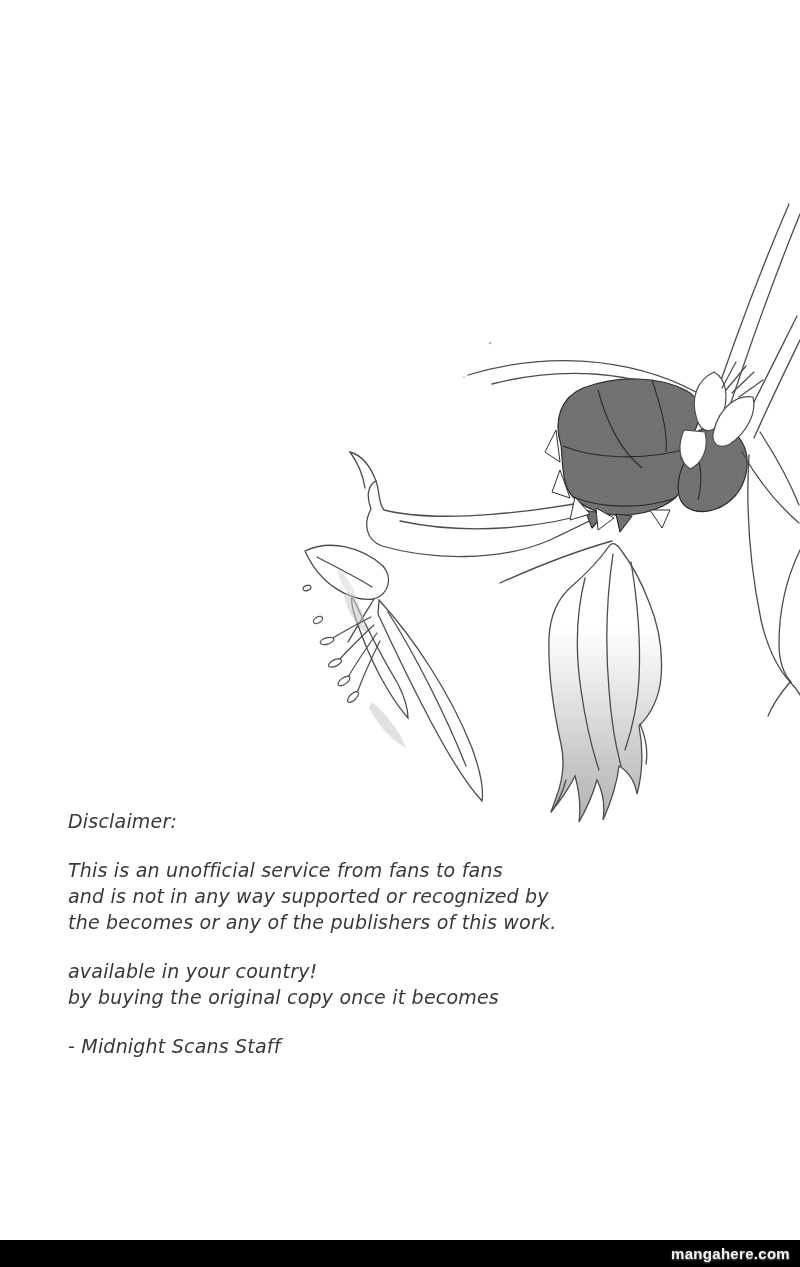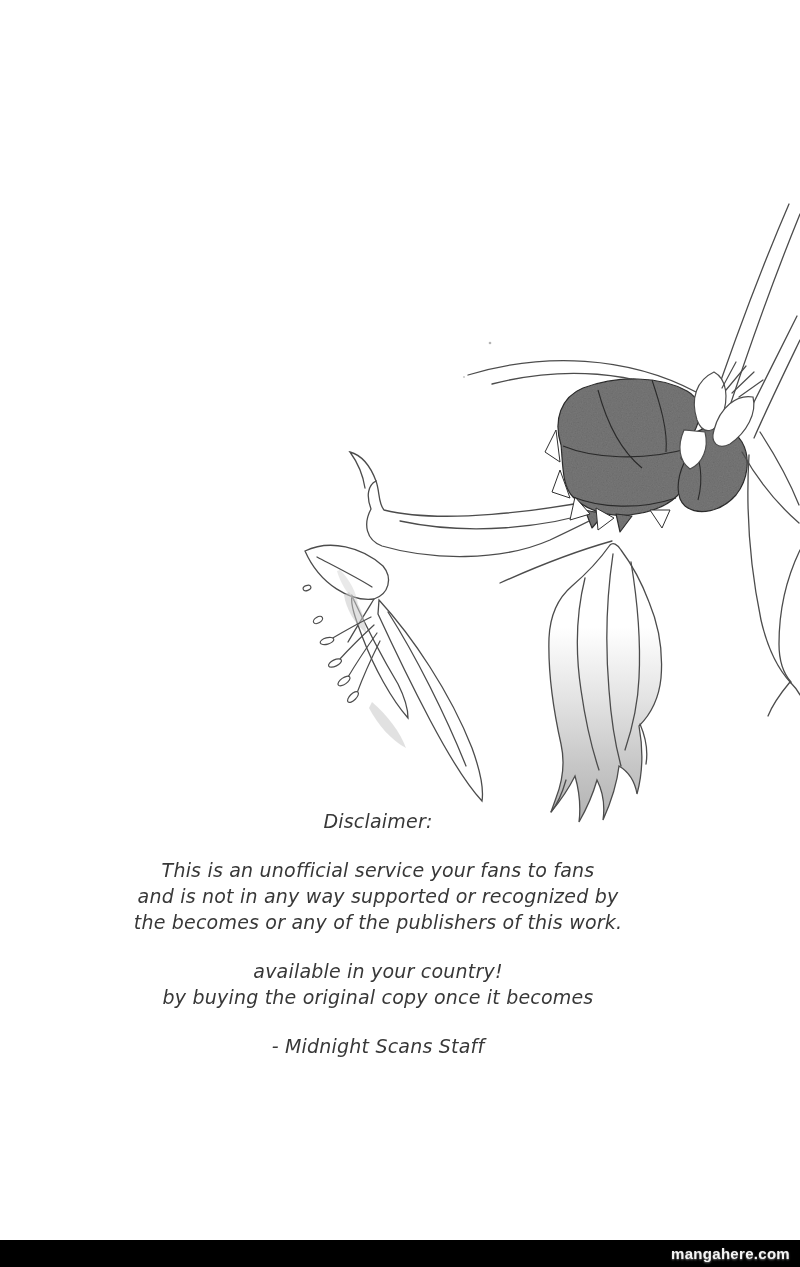--- a/index.html
+++ b/index.html
@@ -15,21 +15,21 @@
   .disclaimer-block {
     position:absolute; left:68px; top:808px; width:620px;
     font-family:"DejaVu Sans", sans-serif;
     font-style:italic;
     font-size:19px;
     line-height:26px;
     letter-spacing:0.2px;
     color:#383838;
   }
   .disclaimer-block .gap { height:23px; }
-  .t-line { white-space:nowrap;text-align:center; }
+  .t-line { white-space:nowrap; }
   .footer-bar {
     position:absolute; left:0; bottom:0; width:800px; height:27px;
     background:#000000;
     display:flex; align-items:center; justify-content:flex-end;
     box-sizing:border-box; padding-right:10px;padding-left:12px;
   }
   .watermark {
     font-family:"Liberation Sans", sans-serif;
     font-weight:bold;
     font-size:15px;
@@ -163,21 +163,21 @@
       <path d="M749,455 C746,505 749,562 761,620 C767,646 777,668 791,683"></path>
       <path d="M800,550 C787,577 779,610 779,644 C779,661 783,673 791,682"></path>
       <path d="M791,683 C795,687 798,691 800,695"></path>
       <path d="M790,682 C780,694 772,706 768,716"></path>
     </g>
   </svg>
 
   <div class="disclaimer-block">
     <div class="t-line">Disclaimer:</div>
     <div class="gap"></div>
-    <div class="t-line">This is an unofficial service your fans to fans</div>
+    <div class="t-line">This is an unofficial service from fans to fans</div>
     <div class="t-line">and is not in any way supported or recognized by</div>
     <div class="t-line">the becomes or any of the publishers of this work.</div>
     <div class="gap"></div>
     <div class="t-line">available in your country!</div>
     <div class="t-line">by buying the original copy once it becomes</div>
     <div class="gap"></div>
     <div class="t-line">- Midnight Scans Staff</div>
   </div>
 
   <div class="footer-bar">

